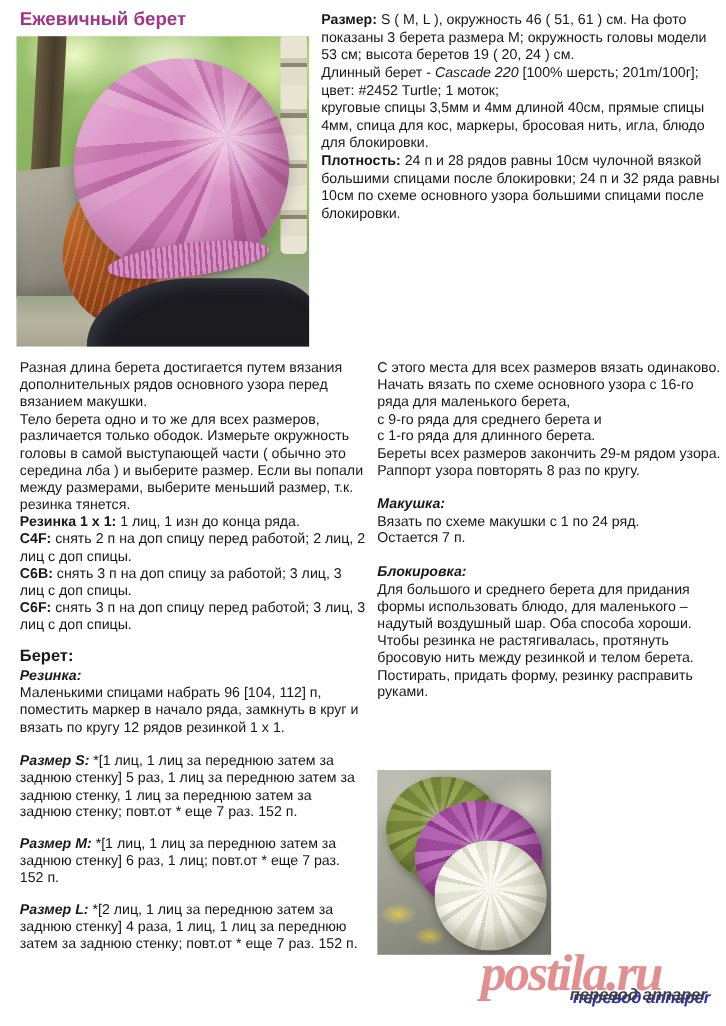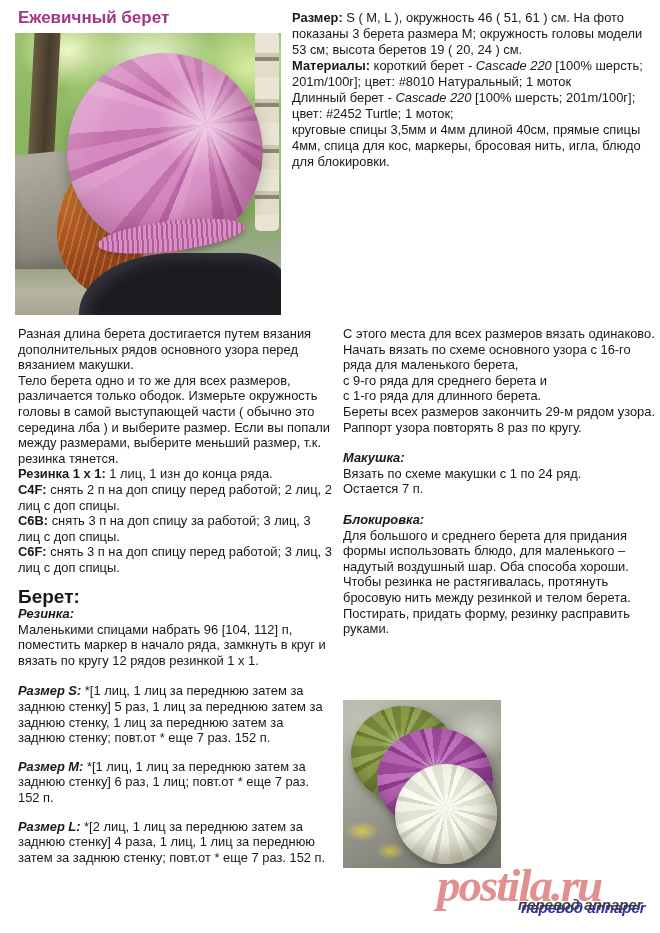--- a/index.html
+++ b/index.html
@@ -12,21 +12,21 @@
 
   
   .info{position:absolute;left:292px;top:10px;width:366px;font-size:12.9px;line-height:16px;}
   .info p{margin:0;}
 
   
   .col{position:absolute;top:326px;font-size:12.9px;line-height:15.6px;}
   .col p{margin:0;}
   .col.left{left:18px;width:314px;}
   .col.right{left:343px;width:316px;}
-  .h-beret{font-size:19px;font-weight:bold;margin:13px 0 2px 0;}
+  .h-beret{font-size:15px;font-weight:bold;margin:13px 0 2px 0;}
   .h-sub{font-size:12.9px;font-weight:bold;font-style:italic;margin:0;}
   .mt{margin-top:15px !important;}
   .mt13{margin-top:13px !important;}
 
   
   .photo-main{position:absolute;left:15px;top:33px;width:266px;height:282px;overflow:hidden;
     background:
       radial-gradient(70px 55px at 20% 6%, #eef8c6 0%, rgba(238,248,198,0) 70%),
       radial-gradient(90px 70px at 52% 10%, #f4fbdc 0%, rgba(244,251,220,0) 70%),
       radial-gradient(80px 65px at 88% 12%, #d6ec9e 0%, rgba(214,236,158,0) 70%),
@@ -109,23 +109,23 @@
     <div class="concrete"></div>
     <div class="ground"></div>
     <div class="hair"></div>
     <div class="neck"></div>
     <div class="jacket"></div>
     <div class="beret-main"></div>
   </div>
 
   <div class="info">
     <p><span class="b">Размер:</span><span> S ( M, L ), окружность 46 ( 51, 61 ) см. На фото показаны 3 берета размера M; окружность головы модели 53 см; высота беретов 19 ( 20, 24 ) см.</span></p>
-    <p><span class="b">Материалы:</span><span> короткий берет - </span><span class="i">Cascade 220</span><span> [100% шерсть; 201m/100г]; цвет: #8010 Натуральный; 1 моток</span></p>
     <p><span>Длинный берет - </span><span class="i">Cascade 220</span><span> [100% шерсть; 201m/100г]; цвет: #2452 Turtle; 1 моток;</span></p>
     <p><span>круговые спицы 3,5мм и 4мм длиной 40см, прямые спицы  4мм, спица для кос, маркеры, бросовая нить, игла, блюдо для блокировки.</span></p>
+    <p><span class="b">Плотность:</span><span> 24 п и 28 рядов равны 10см чулочной вязкой большими спицами после блокировки; 24 п и 32 ряда равны 10см по схеме основного узора большими спицами после блокировки.</span></p>
   </div>
 
   <div class="col left">
     <p><span>Разная длина берета достигается путем вязания дополнительных рядов основного узора перед вязанием макушки.</span></p>
     <p><span>Тело берета одно и то же для всех размеров, различается только ободок. Измерьте окружность головы в самой выступающей части ( обычно это середина лба ) и выберите размер. Если вы попали между размерами, выберите меньший размер, т.к. резинка тянется.</span></p>
     <p><span class="b">Резинка 1 х 1:</span><span> 1 лиц, 1 изн до конца ряда.</span></p>
     <p><span class="b">C4F:</span><span> снять 2 п на доп спицу перед работой; 2 лиц, 2 лиц с доп спицы.</span></p>
     <p><span class="b">C6B:</span><span> снять 3 п на доп спицу за работой; 3 лиц, 3 лиц с доп спицы.</span></p>
     <p><span class="b">C6F:</span><span> снять 3 п на доп спицу перед работой; 3 лиц, 3 лиц с доп спицы.</span></p>
     <h2 class="h-beret">Берет:</h2>

